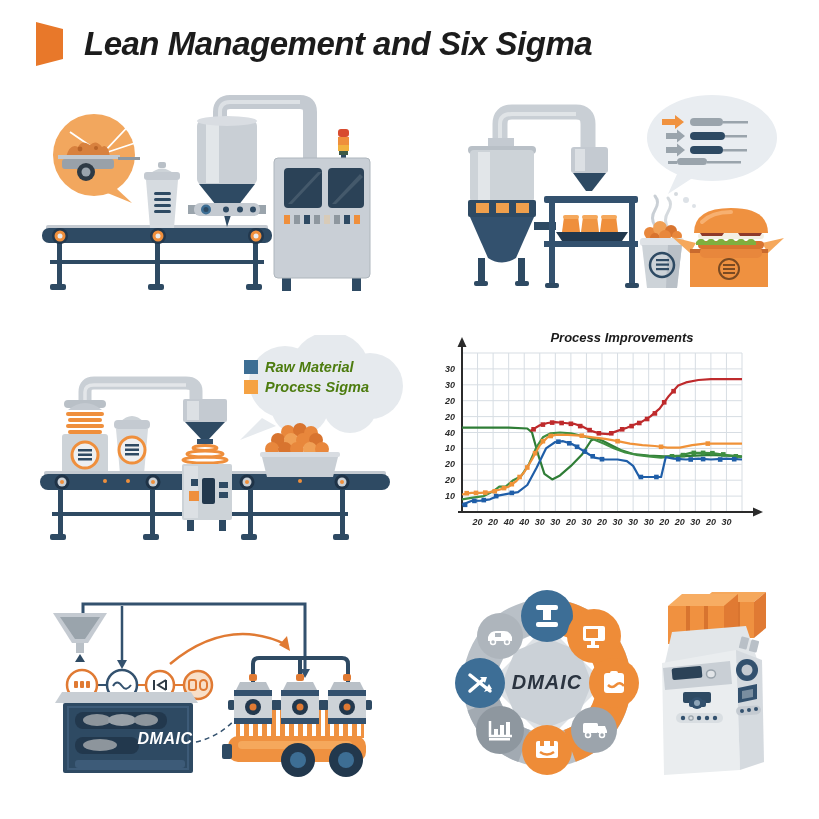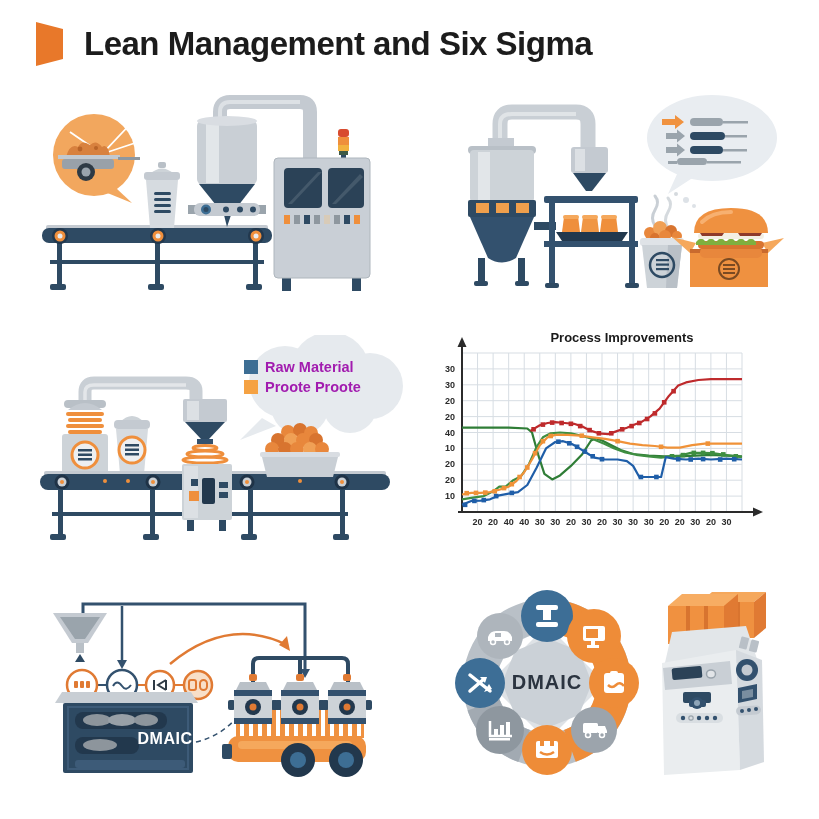--- a/index.html
+++ b/index.html
@@ -1,37 +1,37 @@
 <!DOCTYPE html>
 <html><head>
 <meta charset="utf-8">
 <style>
   html,body{margin:0;padding:0;background:#fff;}
   #canvas{position:relative;width:819px;height:819px;background:#fff;overflow:hidden;
-    font-family:"Liberation Sans",sans-serif;}
+    font-family:"Liberation Sans",sans-serif;font-style:italic;}
   .abs{position:absolute;}
   
   #title-flag{left:36px;top:22px;width:27px;height:44px;background:#E8782A;
     clip-path:polygon(0 0,100% 16%,100% 84%,0 100%);}
   #page-title{left:84px;top:22px;margin:0;font-size:33px;font-weight:800;color:#1c1c1c;
     letter-spacing:-0.5px;line-height:44px;white-space:nowrap;}
   
   #chart-title{left:432px;top:330px;width:380px;text-align:center;font-size:13px;
     font-weight:600;color:#1a1a1a;}
   .tick{font-family:"Liberation Sans",sans-serif;font-size:9px;font-weight:700;fill:#2b2b2b;}
   .grid{stroke:#D7DDE3;stroke-width:1;}
   .axis{stroke:#2b2b2b;stroke-width:2;fill:none;}
   .axisfill{fill:#2b2b2b;}
   
   #legend-rows{left:244px;top:357px;width:140px;}
   .legend-row{display:flex;align-items:center;height:20px;}
   .legend-sq{width:14px;height:14px;margin-right:7px;flex:0 0 auto;}
   .legend-sq.c0{background:#3D6E94;}
   .legend-sq.c1{background:#F5A243;}
-  .legend-label{font-size:14.5px;font-weight:700;color:#a21caf;white-space:nowrap;}
+  .legend-label{font-size:14.5px;font-weight:700;color:#4d7c0f;white-space:nowrap;}
   
   #dmaic-flow-label{left:122px;top:730px;width:86px;text-align:center;font-size:16px;
     font-weight:800;color:#ffffff;letter-spacing:0.5px;}
   #dmaic-cycle-label{left:497px;top:671px;width:100px;text-align:center;font-size:20px;
     font-weight:800;color:#2B3440;letter-spacing:1px;}
   svg{display:block;}
 </style>
 </head>
 <body>
 
@@ -360,21 +360,21 @@
       <path d="M262 457 L338 457 L333 477 L267 477 Z" fill="#C9CFD5"></path>
     </g>
   </svg>
   <div class="abs" id="legend-rows">
     <div class="legend-row">
       <span class="legend-sq c0"></span>
       <span class="legend-label">Raw Material</span>
     </div>
     <div class="legend-row">
       <span class="legend-sq c1"></span>
-      <span class="legend-label">Proote Proote</span>
+      <span class="legend-label">Process Sigma</span>
     </div>
   </div>
 
   <div class="abs" id="chart-title">Process Improvements</div>
   <svg class="abs" style="left:432px;top:322px" id="chart-svg" width="380" height="218" viewBox="0 0 380 218">
       <line class="grid" x1="45.55555555555556" y1="31" x2="45.55555555555556" y2="190"></line>
       <line class="grid" x1="61.111111111111114" y1="31" x2="61.111111111111114" y2="190"></line>
       <line class="grid" x1="76.66666666666666" y1="31" x2="76.66666666666666" y2="190"></line>
       <line class="grid" x1="92.22222222222223" y1="31" x2="92.22222222222223" y2="190"></line>
       <line class="grid" x1="107.77777777777779" y1="31" x2="107.77777777777779" y2="190"></line>

